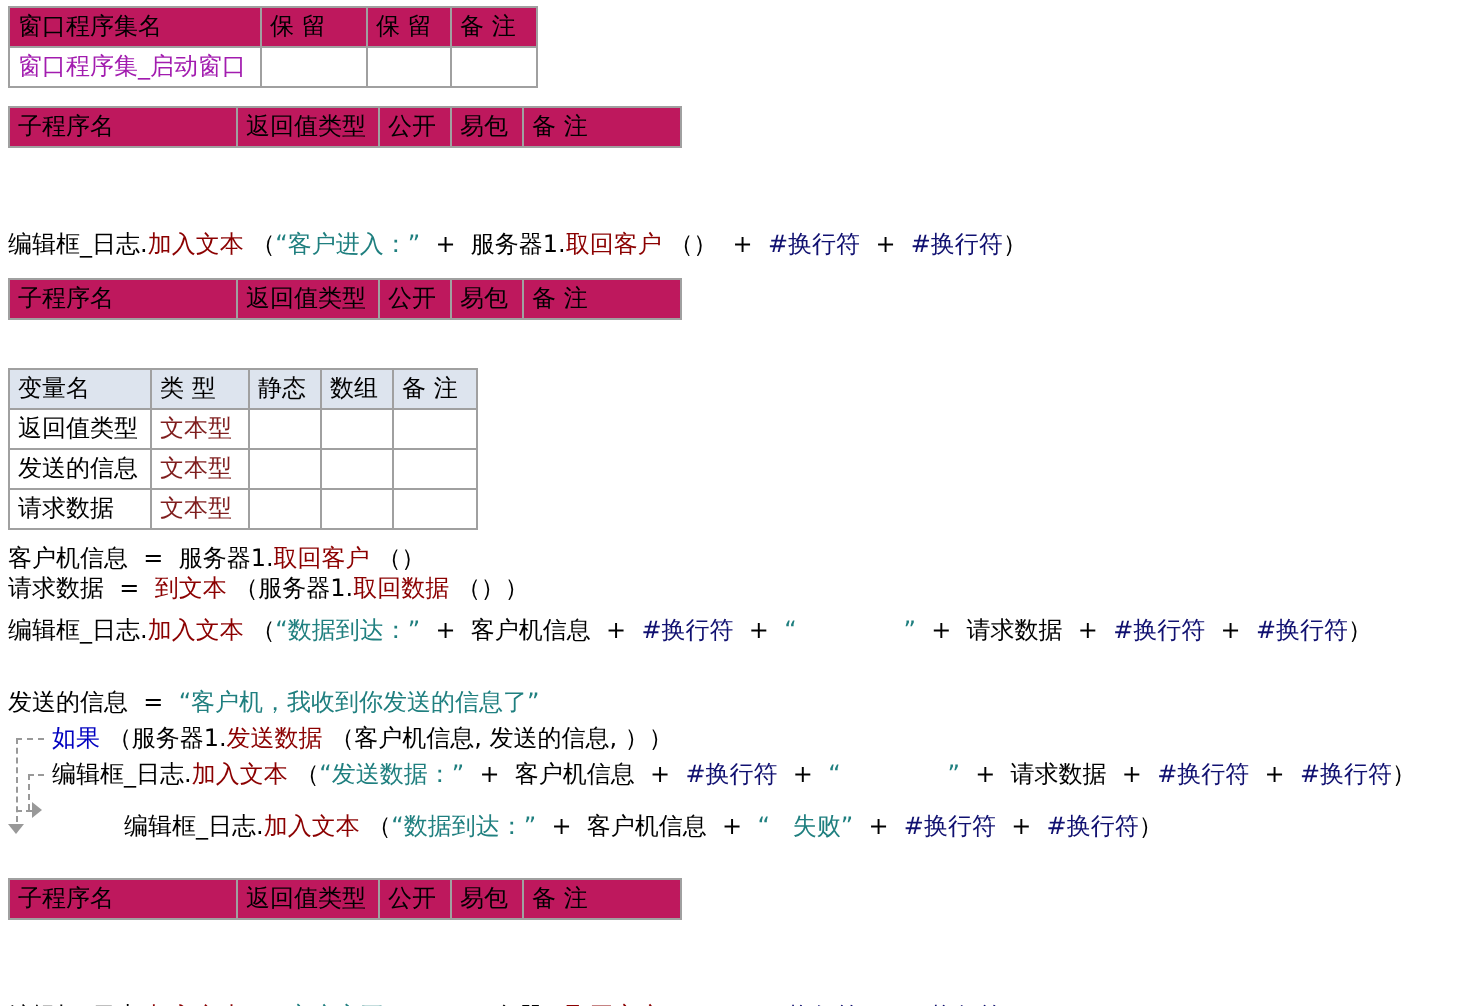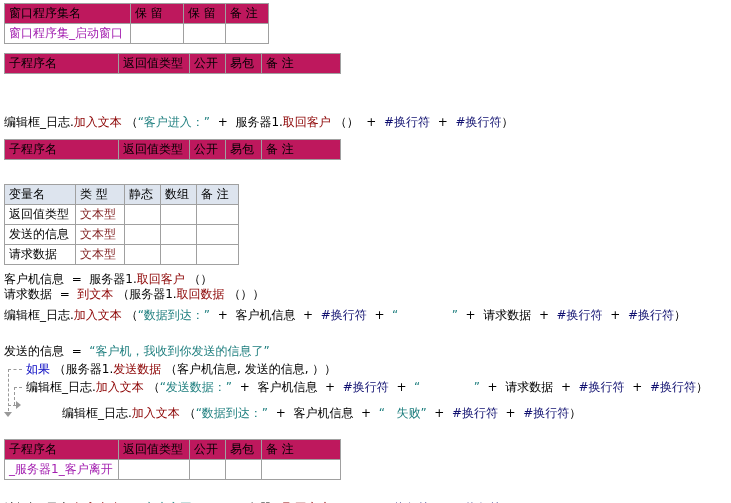--- a/index.html
+++ b/index.html
@@ -160,24 +160,17 @@
       <col style="width:79px">
     </colgroup>
   <tbody>
       <tr class="hdr">
     <td>子程序名</td>
     <td>返回值类型</td>
     <td>公开</td>
     <td>易包</td>
     <td>备 注</td>
   </tr>
-  <tr>
-    <td class="name">_服务器1_客户离开</td>
-    <td></td>
-    <td></td>
-    <td></td>
-    <td></td>
-  </tr>
 </tbody>
   </table>
 <div class="code" style="top:481px;">
 <span class="obj">编辑框_日志.</span><span class="meth">加入文本</span><span class="op"> （</span><span class="str">“客户离开：”</span><span class="op">  +  服务器1.</span><span class="meth">取回客户</span><span class="op"> （）  +  </span><span class="const">#换行符</span><span class="op">  +  </span><span class="const">#换行符</span><span class="op">）</span>
 </div>
 
 </body></html>

